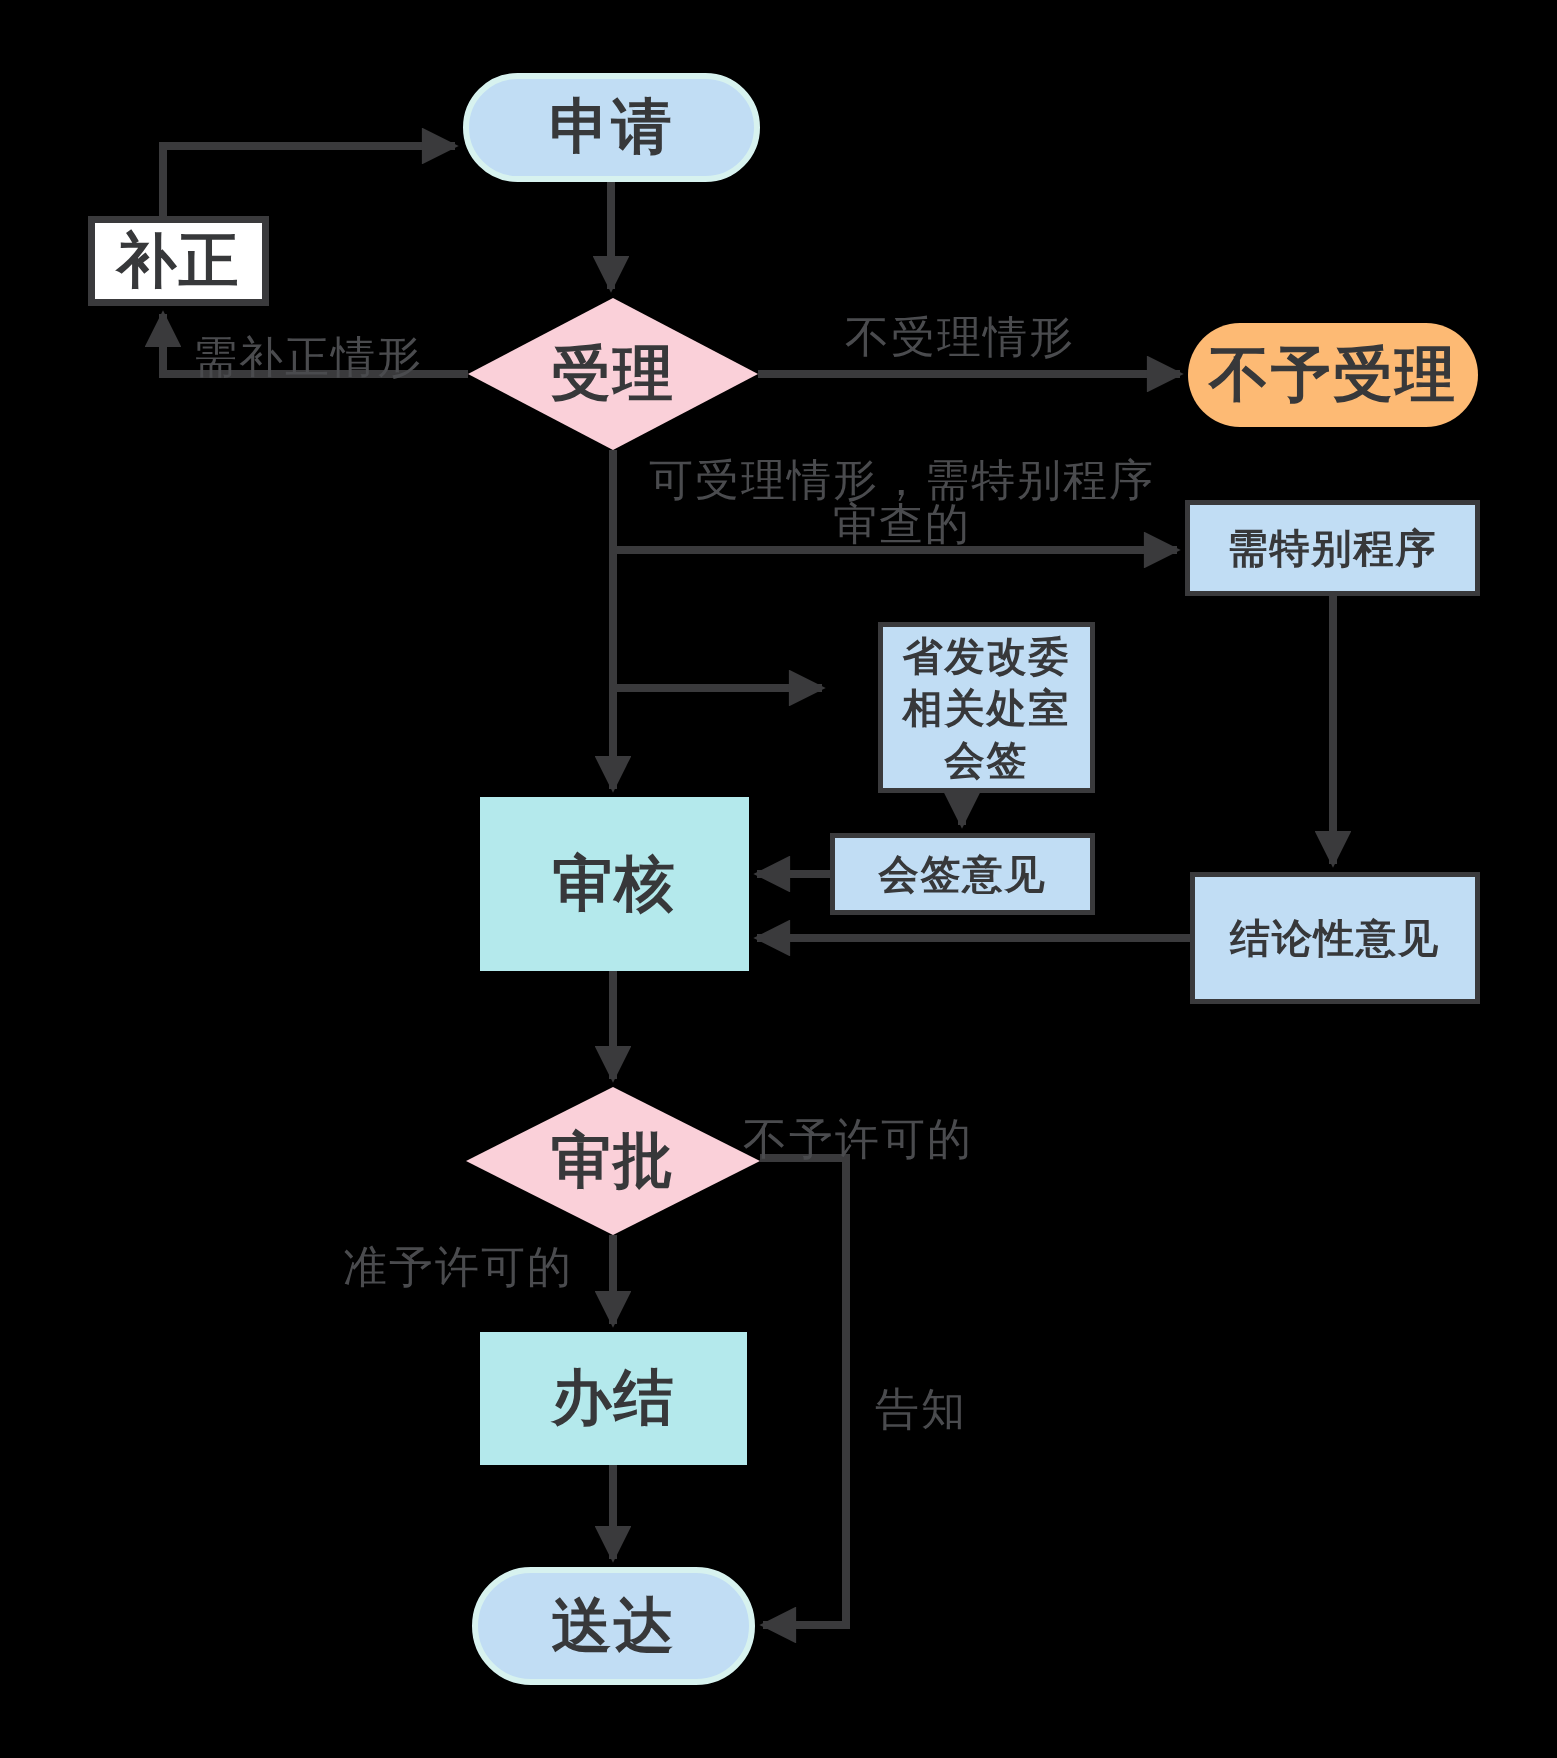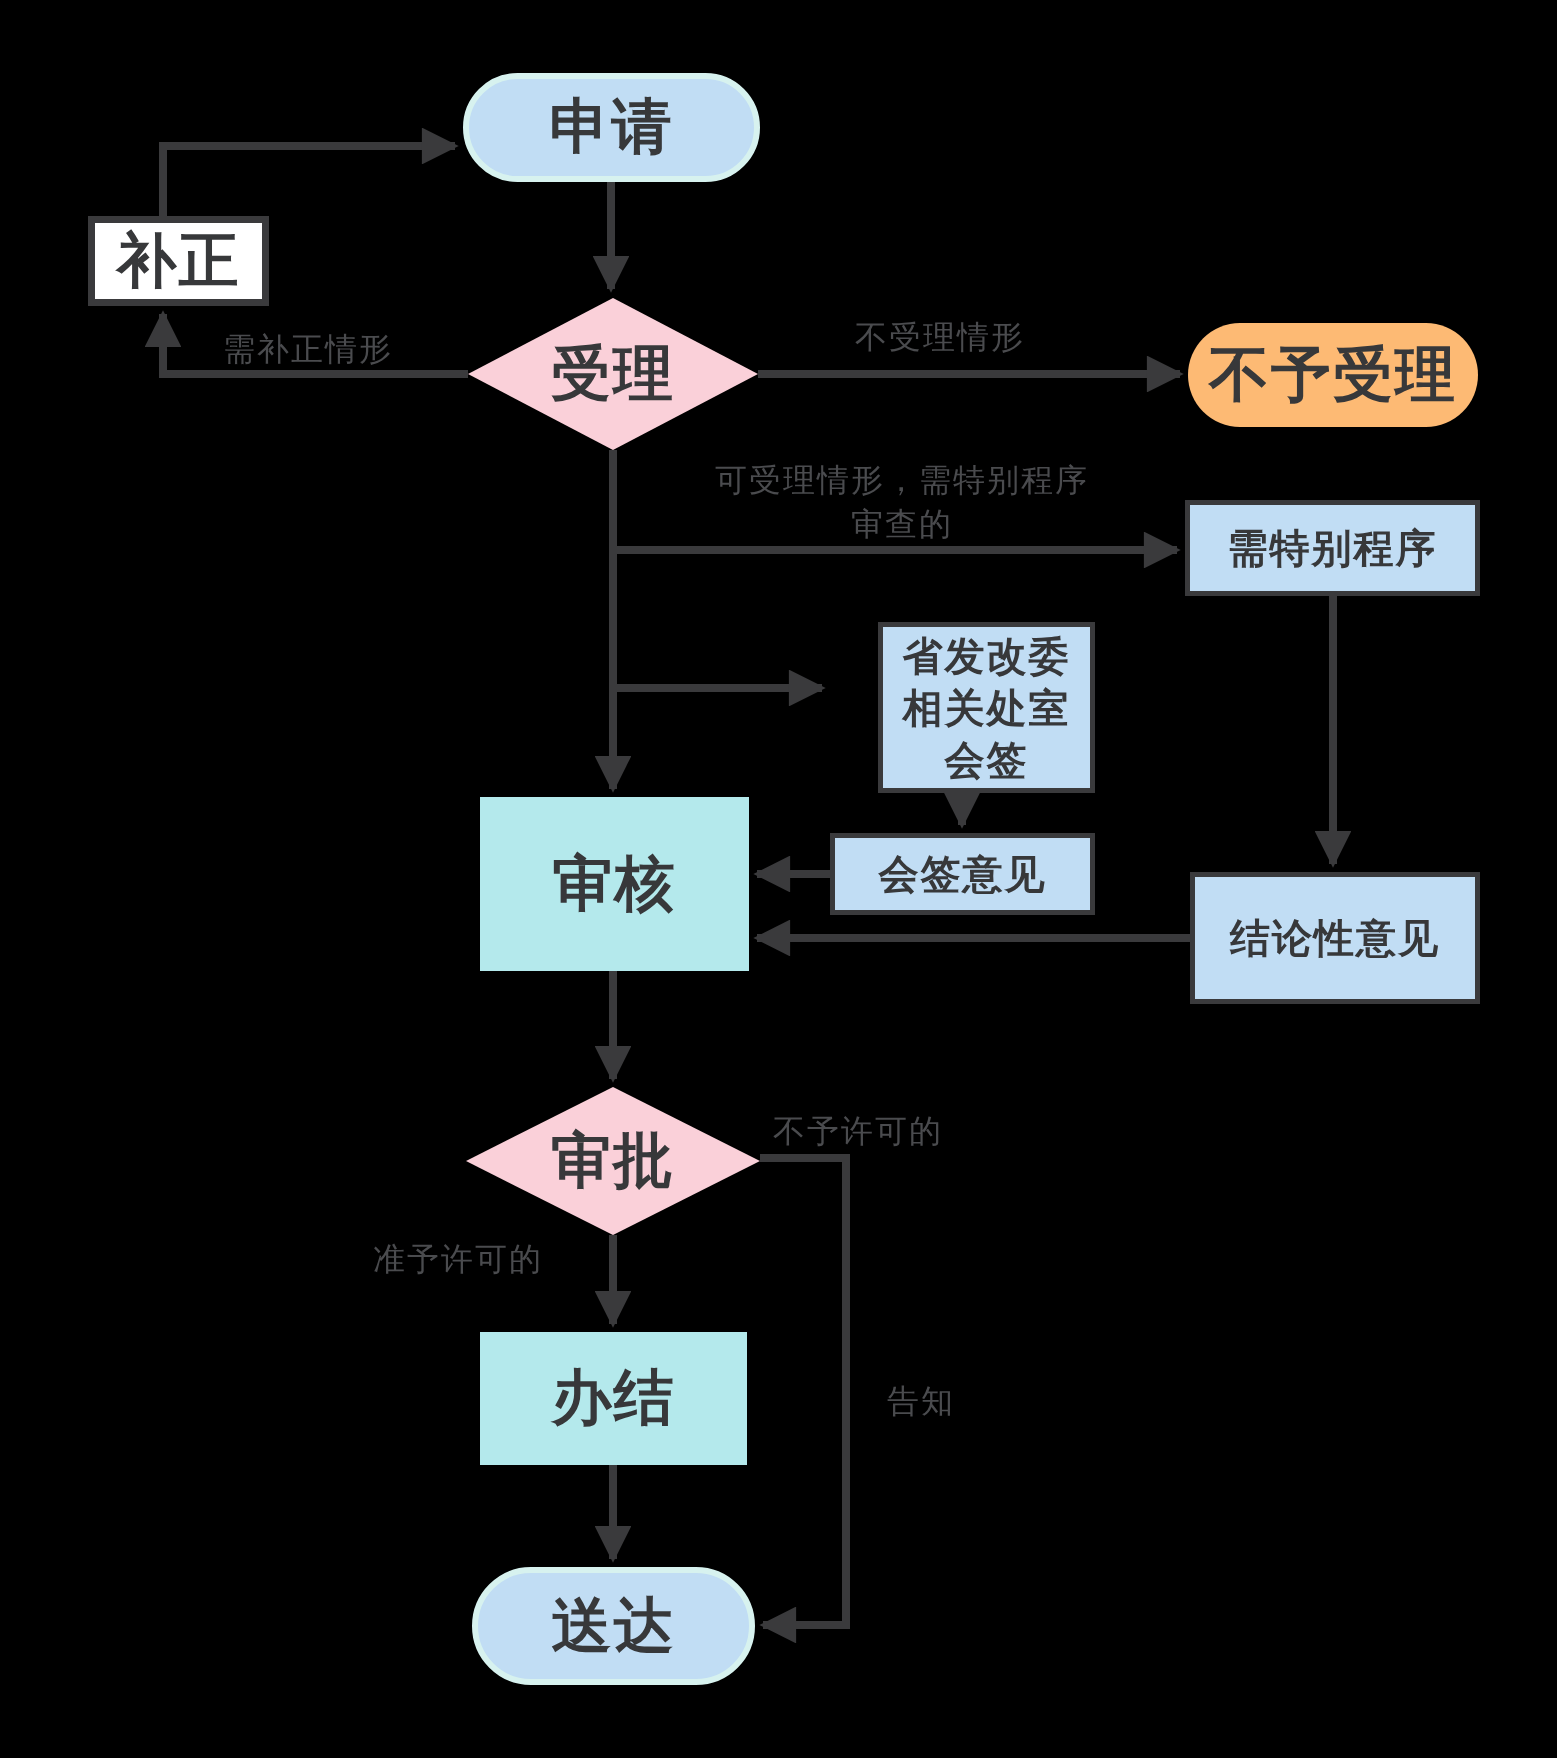--- a/index.html
+++ b/index.html
@@ -14,21 +14,21 @@
     letter-spacing:2px;text-align:center;
   }
   .pill{background:#C1DDF4;border:6px solid #D7F2EF;border-radius:60px;}
   .pill-plain{background:#fdba74;border-radius:54px;}
   .rect-blue{background:#C1DDF4;border:5px solid #3A3A3C;font-size:40px;}
   .rect-cyan{background:#B4E9EC;}
   .rect-white{background:#FFFFFF;border:7px solid #3A3A3C;}
   .diamond{background:#FAD0D9;clip-path:polygon(50% 0,100% 50%,50% 100%,0 50%);}
   .edge-label{
     position:absolute;transform:translateX(-50%);white-space:nowrap;
-    color:#4A4B4E;font-size:32px;letter-spacing:2px;text-align:center;
+    color:#4A4B4E;font-size:44px;letter-spacing:2px;text-align:center;
   }
   .wrap-5{display:inline-block;width:216px;word-break:break-all;line-height:1.3;}
   .two-line{white-space:normal;line-height:44px;}
 </style>
 </head>
 <body>
 
 <div id="canvas">
 
   <svg id="edges" viewBox="0 0 1557 1758" xmlns="http://www.w3.org/2000/svg">
@@ -99,21 +99,21 @@
   <div class="node rect-cyan" style="left:480px;top:1332px;width:267px;height:133px;">
     <span>办结</span>
   </div>
 
   <div class="node pill" style="left:472px;top:1567px;width:283px;height:118px;">
     <span>送达</span>
   </div>
 
   <div class="edge-label" style="left:308px;top:328px;">需补正情形</div>
 
-  <div class="edge-label" style="left:940px;top:308px;margin-top:8px;">不受理情形</div>
+  <div class="edge-label" style="left:960px;top:308px;">不受理情形</div>
 
   <div class="edge-label two-line" style="left:902px;top:458px;">
     <div>可受理情形，需特别程序</div>
     <div>审查的</div>
   </div>
 
   <div class="edge-label" style="left:858px;top:1110px;">不予许可的</div>
 
   <div class="edge-label" style="left:458px;top:1238px;">准予许可的</div>
 

